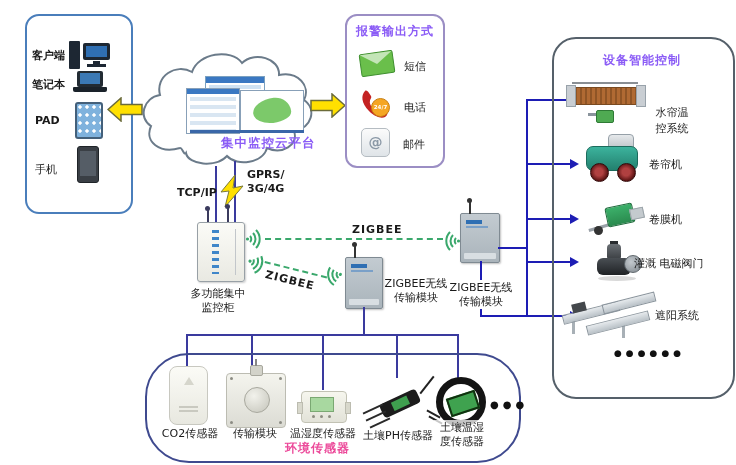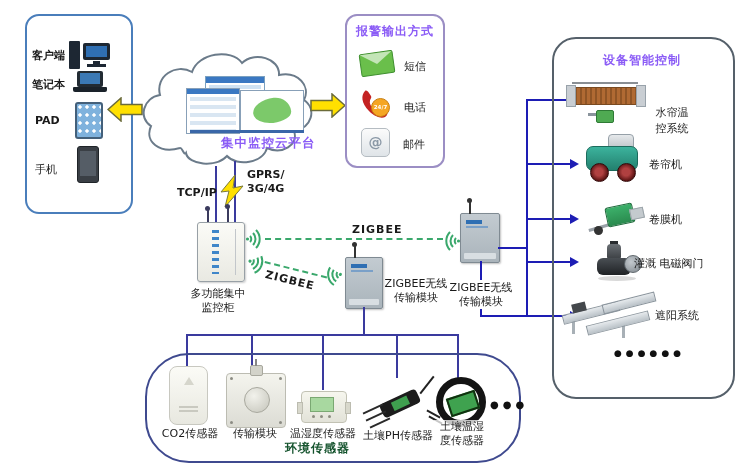--- a/index.html
+++ b/index.html
@@ -5,21 +5,21 @@
   html,body{margin:0;padding:0;background:#fff;}
   .stage{
     position:relative;width:736px;height:465px;background:#ffffff;overflow:hidden;
     font-family:"DejaVu Sans","Liberation Sans",sans-serif;color:#1a1a1a;
   }
   .abs{position:absolute;}
   .lbl{font-size:11px;line-height:13px;white-space:nowrap;color:#1a1a1a;}
   .lbl2{font-size:11px;line-height:14px;text-align:center;color:#1a1a1a;}
   .title-green{color:#00a651;font-weight:bold;font-size:12px;letter-spacing:1px;}
   .title-blue{color:#8b5cf6;font-weight:bold;font-size:12px;letter-spacing:1px;}
-  .title-red{color:#14532d;font-weight:bold;font-size:12px;letter-spacing:1px;}
+  .title-red{color:#ec4899;font-weight:bold;font-size:12px;letter-spacing:1px;}
   .panel{position:absolute;border-radius:14px;background:#fff;}
   .vline{position:absolute;width:2px;background:#3a3a9e;}
   .hline{position:absolute;height:2px;background:#3a3a9e;}
   .busline{background:#1d1db4;}
   .arrowhead{position:absolute;width:0;height:0;border-left:9px solid #1d1db4;border-top:5px solid transparent;border-bottom:5px solid transparent;}
   .dash{position:absolute;border-top:2px dashed #3aa86c;height:0;}
   
   .module{position:absolute;background:linear-gradient(#c3cbd1,#aab4bb);border:1px solid #7f8a92;border-radius:2px;box-shadow:1px 1px 2px rgba(0,0,0,.25);}
   .module .logo{position:absolute;left:5px;top:6px;width:16px;height:4px;background:#2f6fb3;}
   .module .logo2{position:absolute;left:5px;top:12px;width:22px;height:2px;background:#7aa0c8;}
@@ -363,21 +363,21 @@
     <div class="prong" style="left:7px;top:46px;"></div>
   </div>
   <div class="abs lbl" style="left:355px;top:429px;width:86px;text-align:center;">土壤PH传感器</div>
 
   <div class="sensor-sth">
     <div class="prong" style="left:-10px;top:36px;"></div>
     <div class="prong" style="left:-8px;top:42px;"></div>
     <div class="ring"></div>
       <div class="chip"></div>
   </div>
-  <div class="abs lbl2" style="left:434px;top:420px;width:56px;background:rgba(255,255,255,.75);">
+  <div class="abs lbl2" style="left:434px;top:420px;width:56px;background:rgba(255,255,255,.75);font-family:Liberation Serif, serif;">
     <div>土壤温湿</div>
     <div>度传感器</div>
   </div>
 
   <div class="abs dots" style="left:490px;top:399px;font-size:10px;">●●●</div>
   <div class="abs title-red" style="left:285px;top:440px;">环境传感器</div>
 
 </div>
 
 </body></html>

